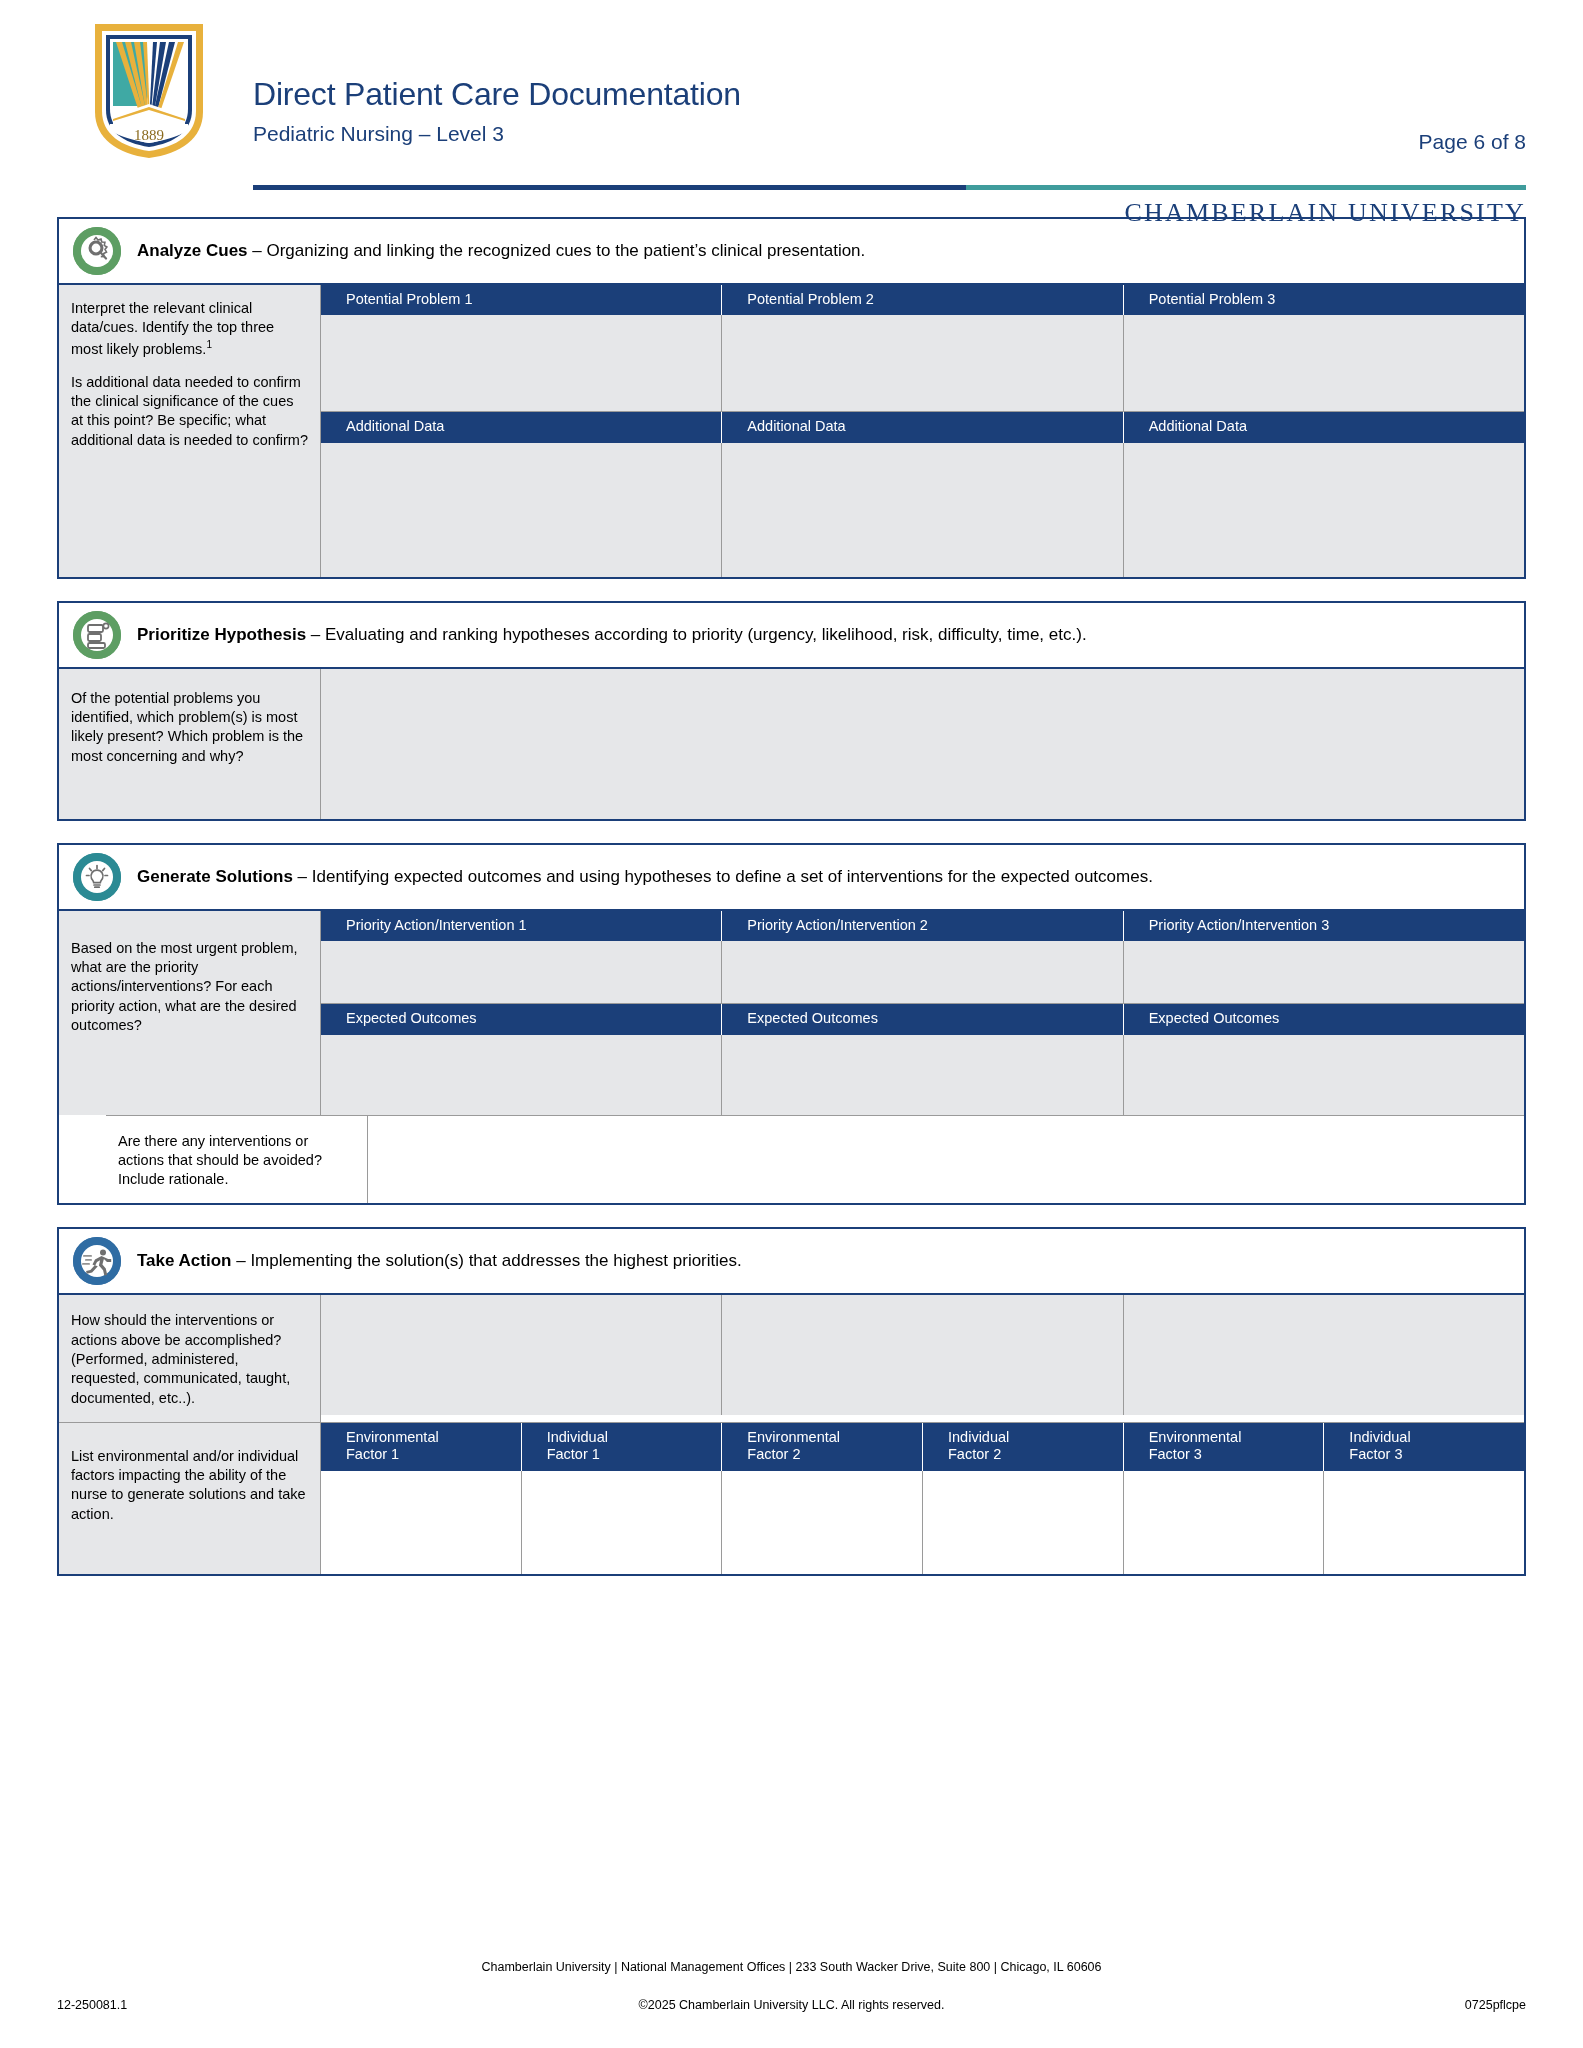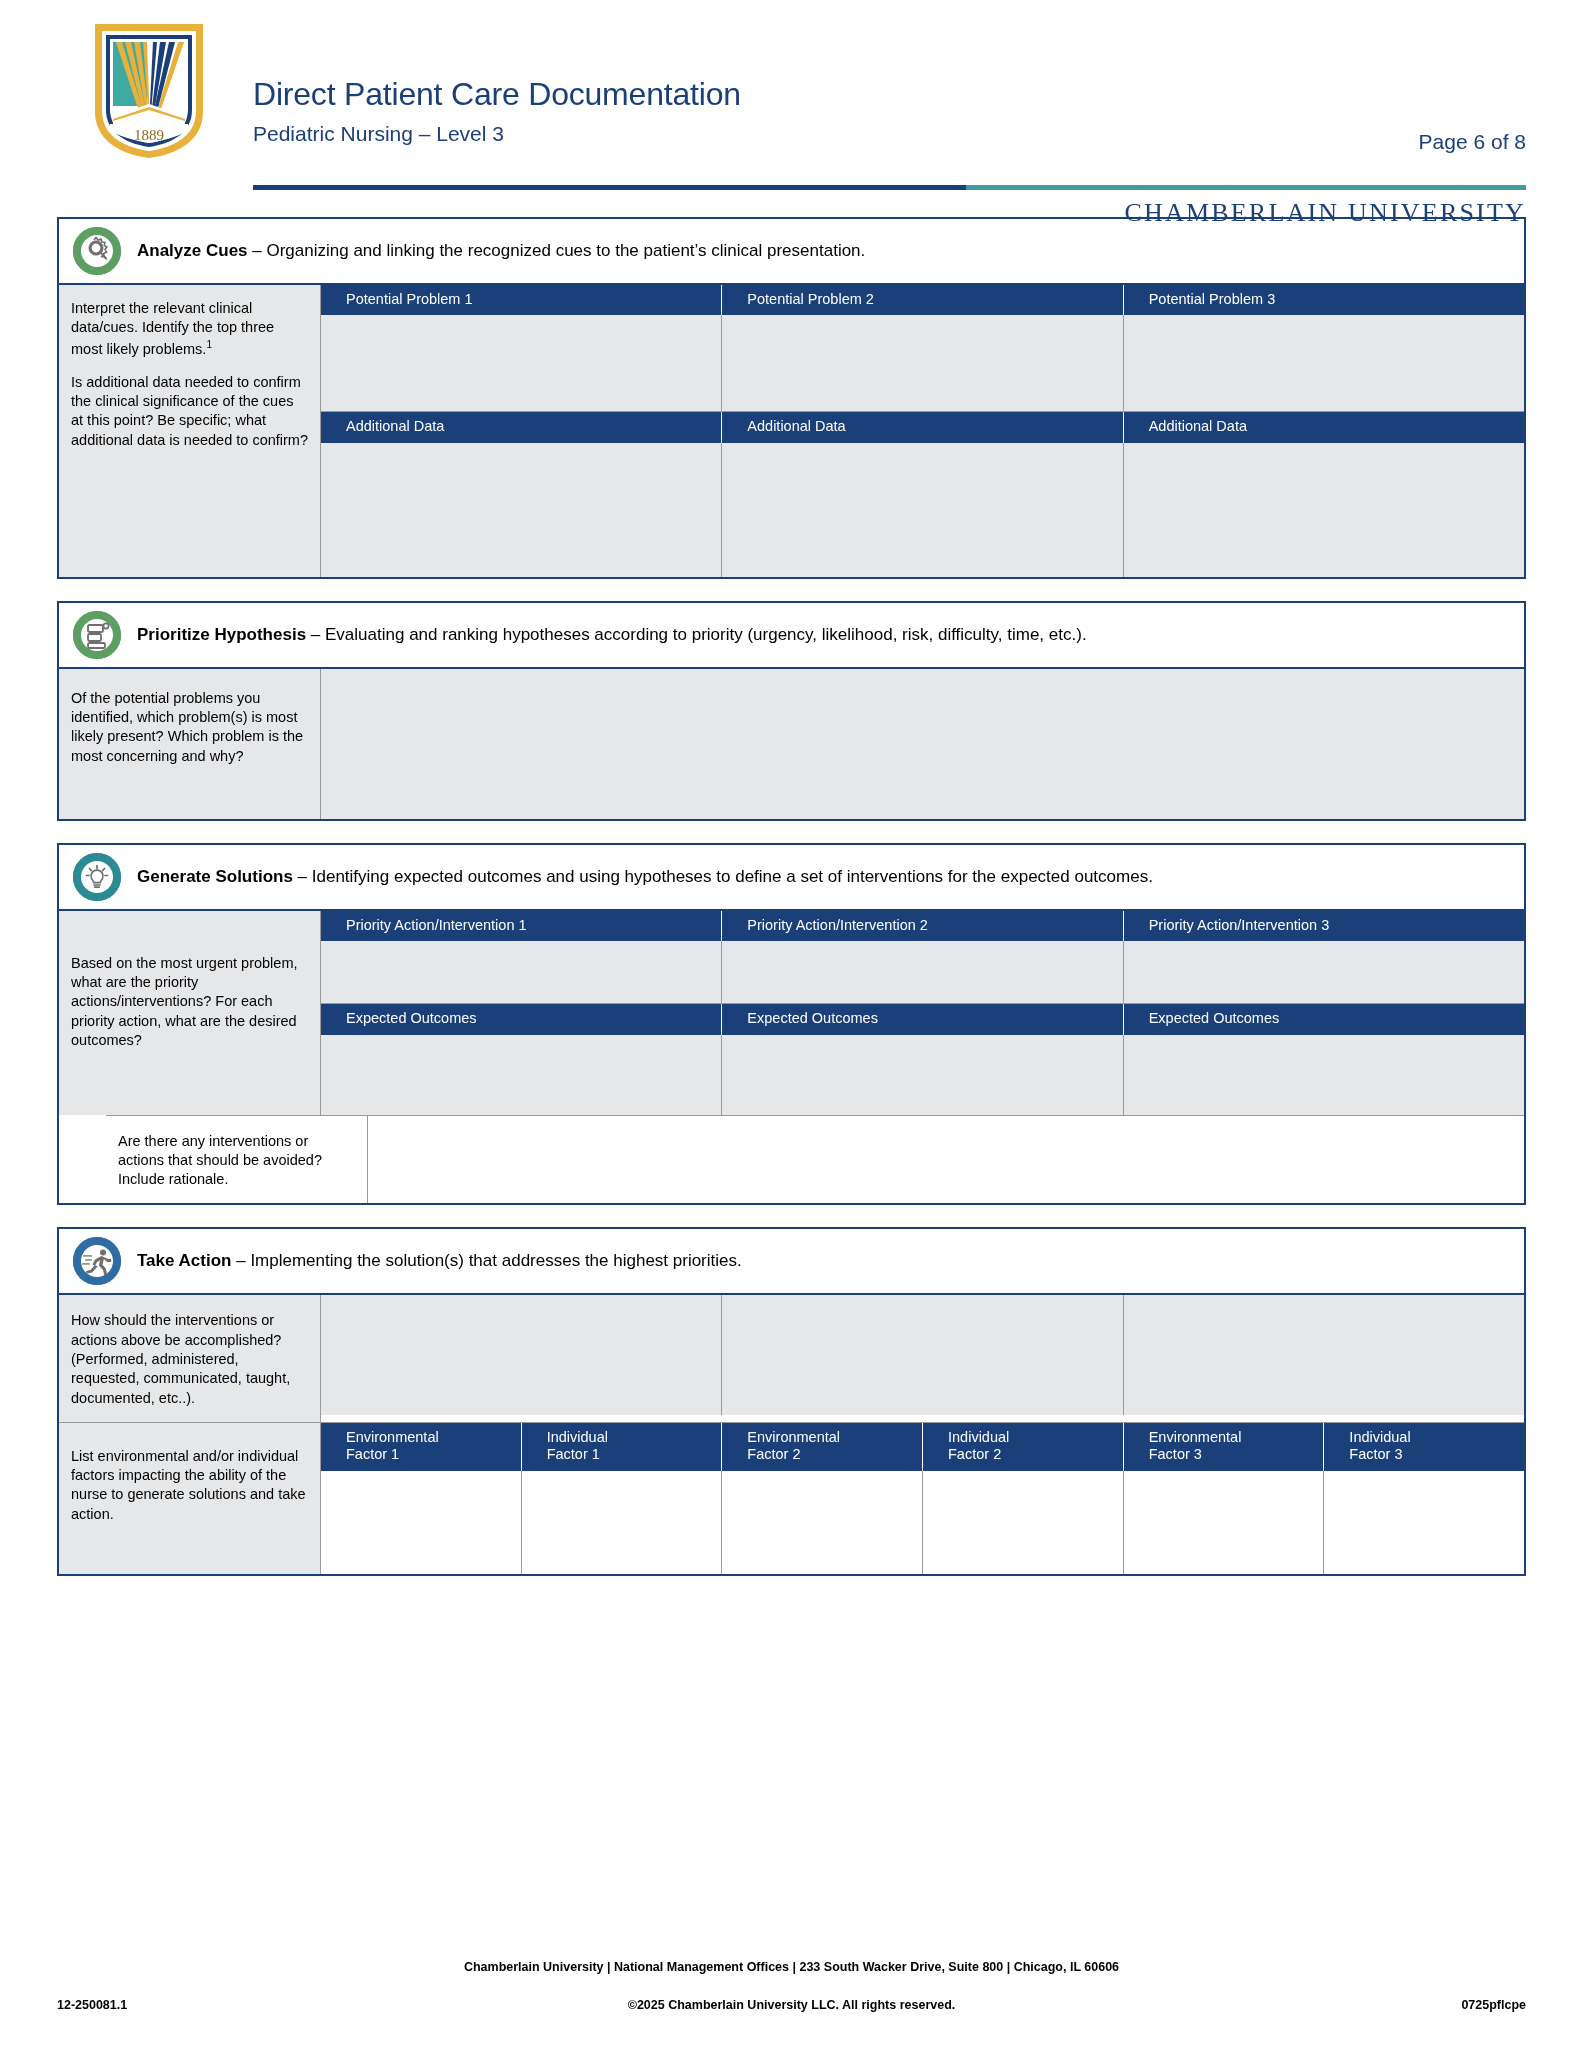--- a/index.html
+++ b/index.html
@@ -179,21 +179,20 @@
   .single-answer.white { background: #ffffff; }
 
   
   .footer {
     position: absolute;
     left: 57px;
     right: 57px;
     bottom: 36px;
     font-size: 12.5px;
     color: #000;
-    font-weight: bold;
   }
   .footer-line1 {
     text-align: center;
     margin-bottom: 24px;
   }
   .footer-line2 {
     position: relative;
     text-align: center;
   }
   .footer-left {
@@ -349,21 +348,21 @@
             <line x1="34.5" y1="22.5" x2="32" y2="22.5"></line>
           </g>
         </svg>
       </div>
       <div class="sec-title">
         <b>Generate Solutions</b><span> – </span><span>Identifying expected outcomes and using hypotheses to define a set of interventions for the expected outcomes.</span>
       </div>
     </div>
 
     <div class="grid-wrap">
-      <div class="prompt-cell" style="padding-top:43px;">
+      <div class="prompt-cell" style="padding-top:28px;">
         <p>Based on the most urgent problem, what are the priority actions/interventions? For each priority action, what are the desired outcomes?</p>
       </div>
       <div class="cols">
         <div class="hdr-row">
           <div class="hdr-cell">Priority Action/Intervention 1</div>
           <div class="hdr-cell">Priority Action/Intervention 2</div>
           <div class="hdr-cell">Priority Action/Intervention 3</div>
         </div>
         <div class="fill-row" style="height:63px;">
           <div class="fill-cell"></div>

